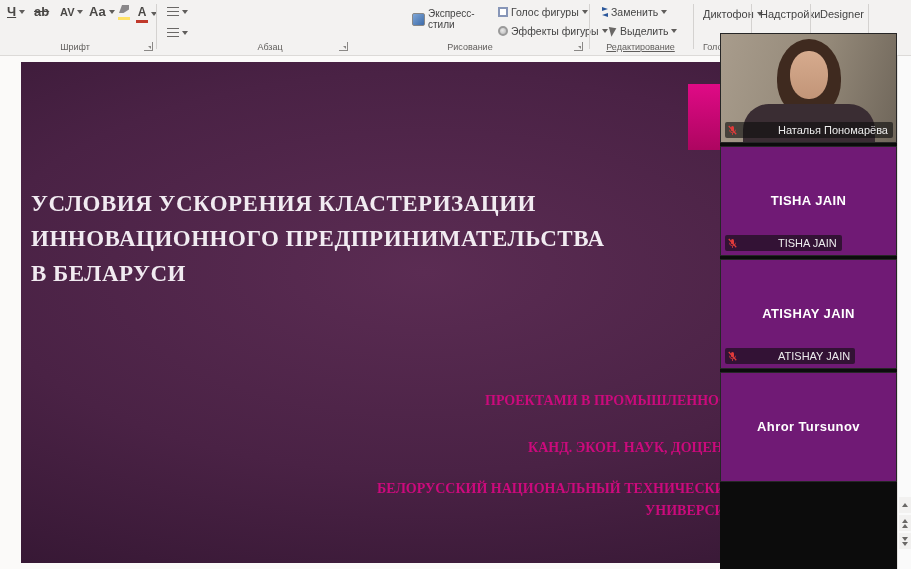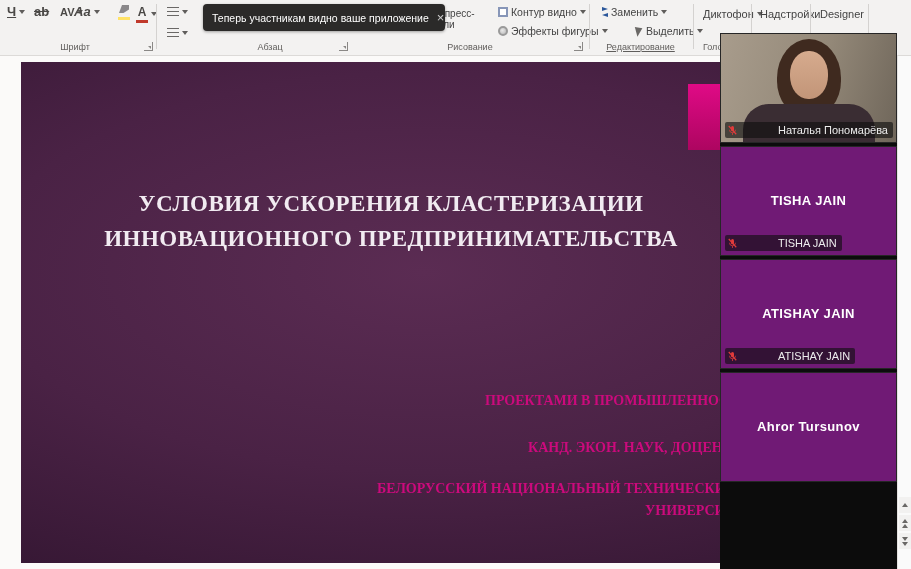--- a/index.html
+++ b/index.html
@@ -37,21 +37,21 @@
   .toast { position:absolute; left:203px; top:4px; width:242px; height:27px; background:#2b2a29; border-radius:4px; color:#fff; display:flex; align-items:center; justify-content:space-between; padding:0 9px; z-index:60; box-shadow:0 1px 3px rgba(0,0,0,.35); }
   .toast .msg { font-size:10.5px; white-space:nowrap; }
   .toast .x { font-size:13px; color:#d0d0d0; cursor:pointer; margin-left:8px; }
 
   
   .workarea { position:absolute; top:57px; left:0; width:911px; height:512px; background:#fbfaf9; }
   .slide { position:absolute; left:21px; top:5px; width:876px; height:501px; overflow:hidden;
     background:radial-gradient(ellipse 120% 95% at 46% 42%, #5b2c53 0%, #4a2245 42%, #351733 75%, #2a1229 100%); }
   .slide .accent-rect { position:absolute; left:667px; top:22px; width:100px; height:66px; background:linear-gradient(180deg,#e00a86,#ad0560); }
   .slide-text { position:absolute; font-family:"Liberation Serif", serif; font-weight:bold; white-space:nowrap; }
-  .s-title { left:10px; top:124px; width:720px; text-align:center; font-size:23px; line-height:35px; color:#f1ebf1; letter-spacing:.5px; }
+  .s-title { left:10px; top:124px; width:720px; font-size:23px; line-height:35px; color:#f1ebf1; letter-spacing:.5px; }
   .s-author { left:289px; top:265px; font-size:20px; color:#e00a90; letter-spacing:.5px; }
   .s-pos1 { left:57px; top:310px; font-size:14px; color:#cb0a7c; }
   .s-pos2 { left:464px; top:331px; font-size:14px; color:#cb0a7c; }
   .s-degree { left:507px; top:378px; font-size:14px; color:#cb0a7c; }
   .s-uni1 { left:356px; top:419px; font-size:14px; color:#cb0a7c; }
   .s-uni2 { left:624px; top:441px; font-size:14px; color:#cb0a7c; }
 
   
   .vpanel { position:absolute; left:720px; top:33px; width:177px; height:536px; background:#0c0c0c; z-index:100; overflow:hidden; }
   .tile { position:relative; width:177px; height:110px; margin-bottom:3px; background:#701a75; border:1px solid #262626; overflow:hidden; }
@@ -92,21 +92,21 @@
       <span class="glyph" style="text-decoration:underline;">Ч</span>
       <span class="caret"></span>
     </div>
     <div class="rbtn" style="left:30px; top:3px;">
       <span class="glyph" style="text-decoration:line-through;">ab</span>
     </div>
     <div class="rbtn" style="left:56px; top:3px;">
       <span class="glyph" style="font-size:11px;">AV</span>
       <span class="caret"></span>
     </div>
-    <div class="rbtn" style="left:70px; top:3px;font-style:italic;">
+    <div class="rbtn" style="left:85px; top:3px;">
       <span class="glyph">Aa</span>
       <span class="caret"></span>
     </div>
     <div class="rbtn stack" style="left:114px; top:3px;">
       <span class="hl-pen"></span>
       <span class="hl-bar"></span>
     </div>
     <div class="rbtn" style="left:132px; top:3px;">
       <span class="stack">
         <span class="glyph" style="font-size:12px;">A</span>
@@ -136,21 +136,21 @@
     <span class="launcher" style="left:339px;">
         <i></i>
       </span>
 
     <div class="rbtn" style="left:408px; top:6px;">
       <span class="qstyles-icon"></span>
       <span class="qstyles-text">Экспресс-стили</span>
     </div>
     <div class="rbtn" style="left:494px; top:4px;">
       <span class="outline-icon"></span>
-      <span class="smalltext">Контур видно</span>
+      <span class="smalltext">Голос фигуры</span>
       <span class="caret"></span>
     </div>
     <div class="rbtn" style="left:494px; top:23px;">
       <span class="effects-icon"></span>
       <span class="smalltext">Эффекты фигуры</span>
       <span class="caret"></span>
     </div>
     <div class="group-label" style="left:380px; width:180px;">Рисование</div>
     <span class="launcher" style="left:574px;">
         <i></i>
@@ -158,21 +158,21 @@
     <div class="rsep" style="left:589px;"></div>
 
     <div class="rbtn" style="left:598px; top:4px;">
       <span class="replace-icon">
           <b class="r"></b>
           <b class="l"></b>
         </span>
       <span class="smalltext">Заменить</span>
       <span class="caret"></span>
     </div>
-    <div class="rbtn" style="left:632px; top:23px;text-align:right;">
+    <div class="rbtn" style="left:606px; top:23px;text-align:right;">
       <span class="select-icon"></span>
       <span class="smalltext">Выделить</span>
       <span class="caret"></span>
     </div>
     <div class="group-label" style="left:589px; width:103px;text-decoration:underline;">Редактирование</div>
 
     <div class="rsep" style="left:693px;"></div>
 
     <div class="rbtn" style="left:699px; top:6px;">
       <span class="smalltext" style="font-size:11px;">Диктофон</span>
@@ -183,32 +183,29 @@
 
     <div class="rbtn" style="left:756px; top:6px;">
       <span class="smalltext" style="font-size:11px;">Надстройки</span>
     </div>
     <div class="rsep" style="left:810px;"></div>
     <div class="rbtn" style="left:816px; top:6px;justify-content:center;">
       <span class="smalltext" style="font-size:11px;">Designer</span>
     </div>
     <div class="rsep" style="left:868px;"></div>
 
-    <div class="toast">
-      <span class="msg">Теперь участникам видно ваше приложение</span>
-      <span class="x">×</span>
-    </div>
   </div>
 
   <div class="workarea">
     <div class="slide">
       <div class="accent-rect"></div>
       <div class="slide-text s-title">
         <span style="display:block;">УСЛОВИЯ УСКОРЕНИЯ КЛАСТЕРИЗАЦИИ</span>
         <span style="display:block;">ИННОВАЦИОННОГО ПРЕДПРИНИМАТЕЛЬСТВА</span>
+        <span style="display:block;">В БЕЛАРУСИ</span>
       </div>
       <div class="slide-text s-pos2">ПРОЕКТАМИ В ПРОМЫШЛЕННОСТИ»</div>
       <div class="slide-text s-degree">КАНД. ЭКОН. НАУК, ДОЦЕНТ</div>
       <div class="slide-text s-uni1">БЕЛОРУССКИЙ НАЦИОНАЛЬНЫЙ ТЕХНИЧЕСКИЙ</div>
       <div class="slide-text s-uni2">УНИВЕРСИТЕТ</div>
     </div>
   </div>
 
   <div class="vpanel">
 

